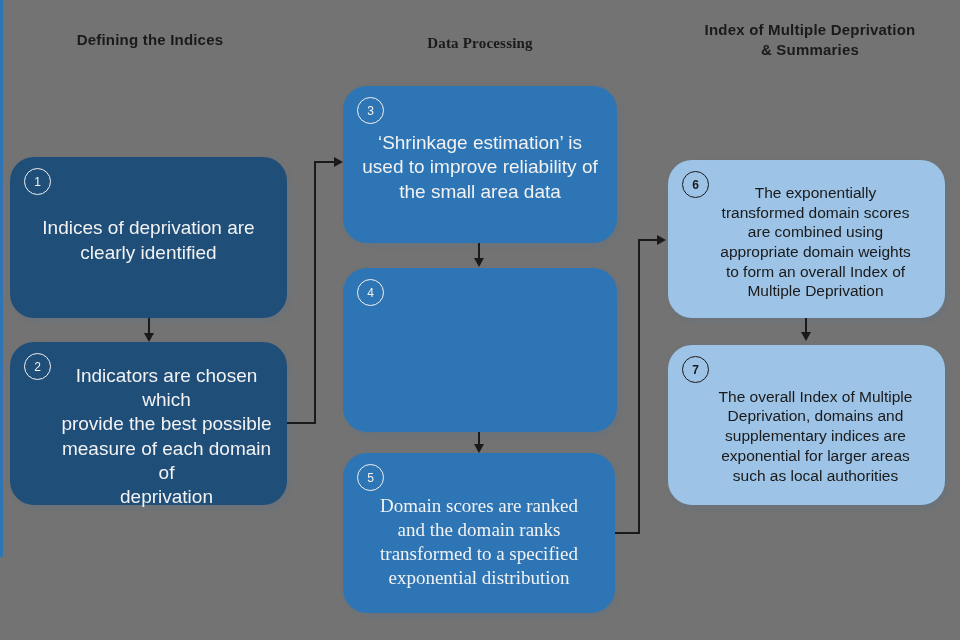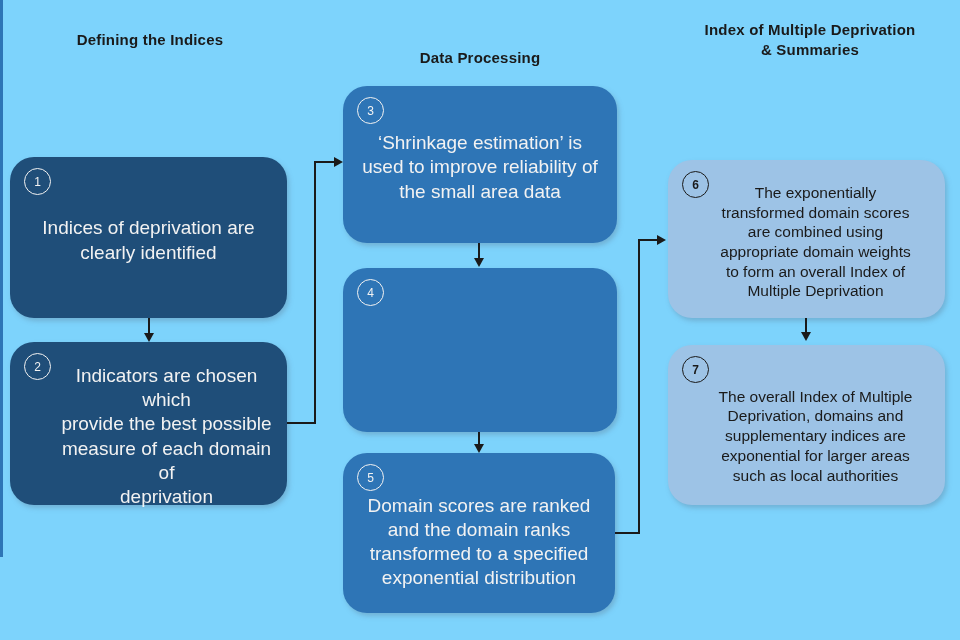--- a/index.html
+++ b/index.html
@@ -1,34 +1,34 @@
 <!DOCTYPE html>
 <html><head>
 <meta charset="utf-8">
 <style>
   html,body{margin:0;padding:0;background:#ffffff;}
   .canvas{
     position:relative;
     width:960px;height:640px;
-    background:#7dd3fc;
+    background:#737373;
     font-family:"Liberation Sans", sans-serif;
     overflow:hidden;
   }
   .edge-strip{
     position:absolute;left:0;top:0;width:3px;height:557px;
     background:#2E75B6;
   }
   .col-header{
     position:absolute;
     font-size:15px;font-weight:bold;color:#1a1a1a;
     text-align:center;white-space:pre-line;line-height:1.35;
     letter-spacing:.2px;
   }
   #h1{left:30px;top:30px;width:240px;}
-  #h2{left:360px;top:48px;width:240px;}
+  #h2{left:360px;top:33px;width:240px;font-family:Liberation Serif, serif;}
   #h3{left:672px;top:20px;width:276px;}
 
   .box{
     position:absolute;
     border-radius:24px;
     box-shadow:2px 3px 5px rgba(90,115,140,0.35);
     display:flex;align-items:center;justify-content:center;
   }
   .box--dark{background:#1F4E79;}
   .box--medium{background:#2E75B6;}
@@ -106,21 +106,21 @@
 used to improve reliability of
 the small area data</div>
   </div>
 
   <div class="box box--medium" id="b4">
     <span class="box-num">4</span>
   </div>
 
   <div class="box box--medium" id="b5">
     <span class="box-num">5</span>
-    <div class="box-text" style="padding-top:22px;">Domain scores are ranked
+    <div class="box-text" style="padding-top:22px;font-family:Liberation Serif, serif;">Domain scores are ranked
 and the domain ranks
 transformed to a specified
 exponential distribution</div>
   </div>
 
   <div class="box box--light" id="b6">
     <span class="box-num">6</span>
     <div class="box-text">The exponentially
 transformed domain scores
 are combined using

